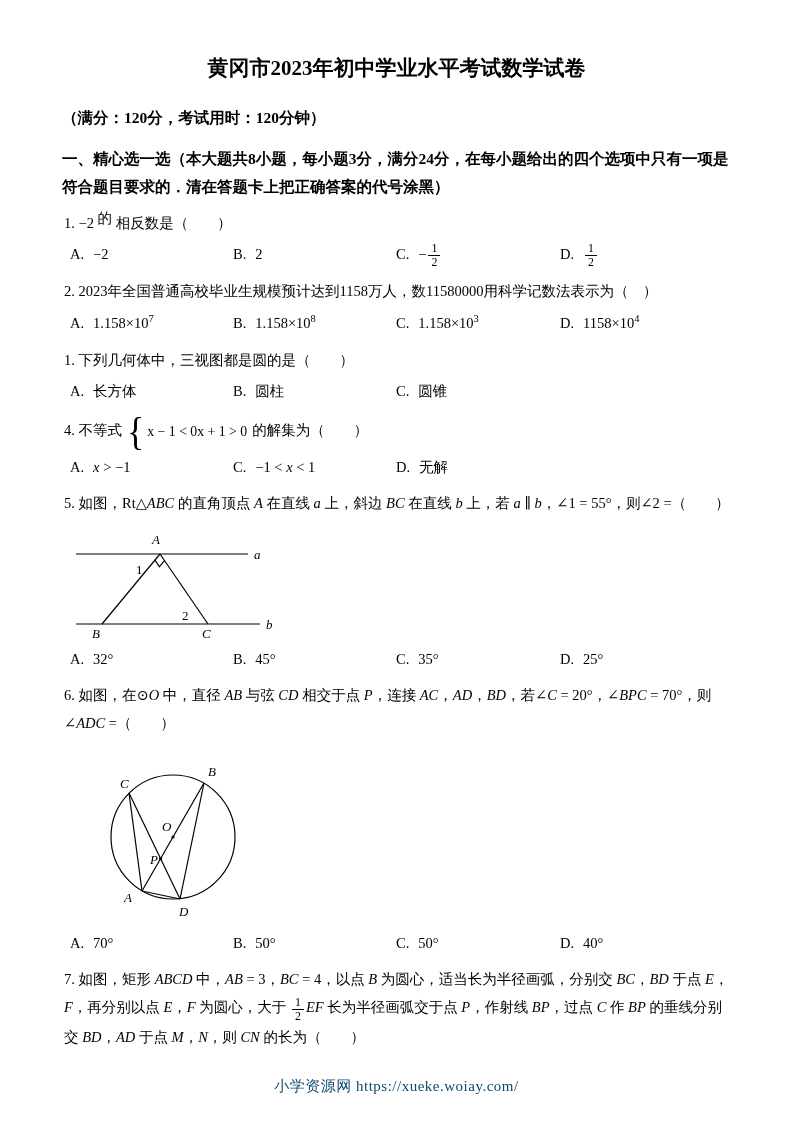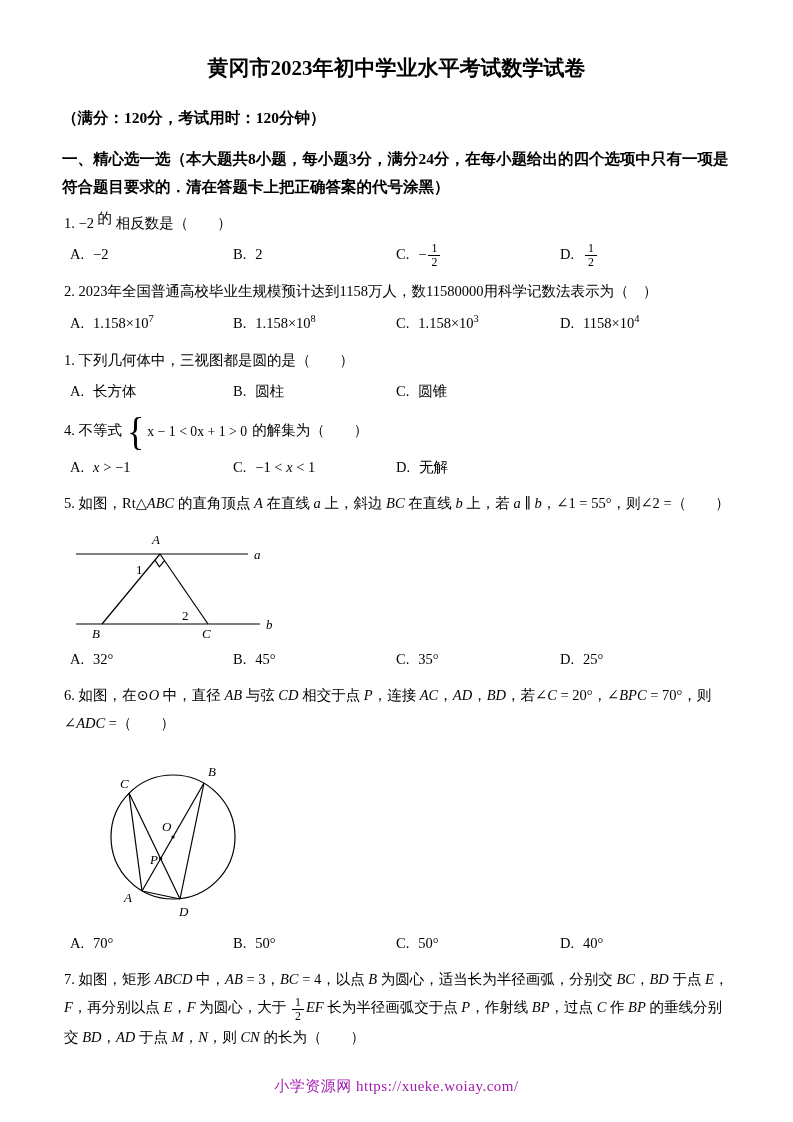--- a/index.html
+++ b/index.html
@@ -27,21 +27,21 @@
   .frac .den { padding:0 3px; }
   .cases { display:inline-flex; align-items:center; vertical-align:middle; margin:0 5px; }
   .cases .brace { font-size:36px; font-weight:400; line-height:1; transform:scaleY(1.1); margin-right:3px; }
   .cases-col { display:inline-flex; flex-direction:row; line-height:1.4; font-size:0.95em; }
   .figure { display:block; margin:4px 0 2px 6px; }
   svg line, svg circle, svg polyline { stroke:#000; stroke-width:1.2; fill:none; }
   svg .dot { fill:#000; stroke:none; }
   svg text { stroke:none; fill:#000; font-size:13px; font-family:"Liberation Serif","DejaVu Serif",serif; }
   svg text.it { font-style:italic; }
   .footer { position:absolute; left:0; right:0; bottom:26px; text-align:center;
-            color:#a21caf; font-size:15px; letter-spacing:0.5px; }
+            color:#0c4a6e; font-size:15px; letter-spacing:0.5px; }
 </style>
 </head>
 <body>
 
 <div class="page">
 
   <div class="title">黄冈市2023年初中学业水平考试数学试卷</div>
   <div class="subtitle">（满分：120分，考试用时：120分钟）</div>
   <div class="section-heading">一、精心选一选（本大题共8小题，每小题3分，满分24分，在每小题给出的四个选项中只有一项是符合题目要求的．清在答题卡上把正确答案的代号涂黑）</div>
 

